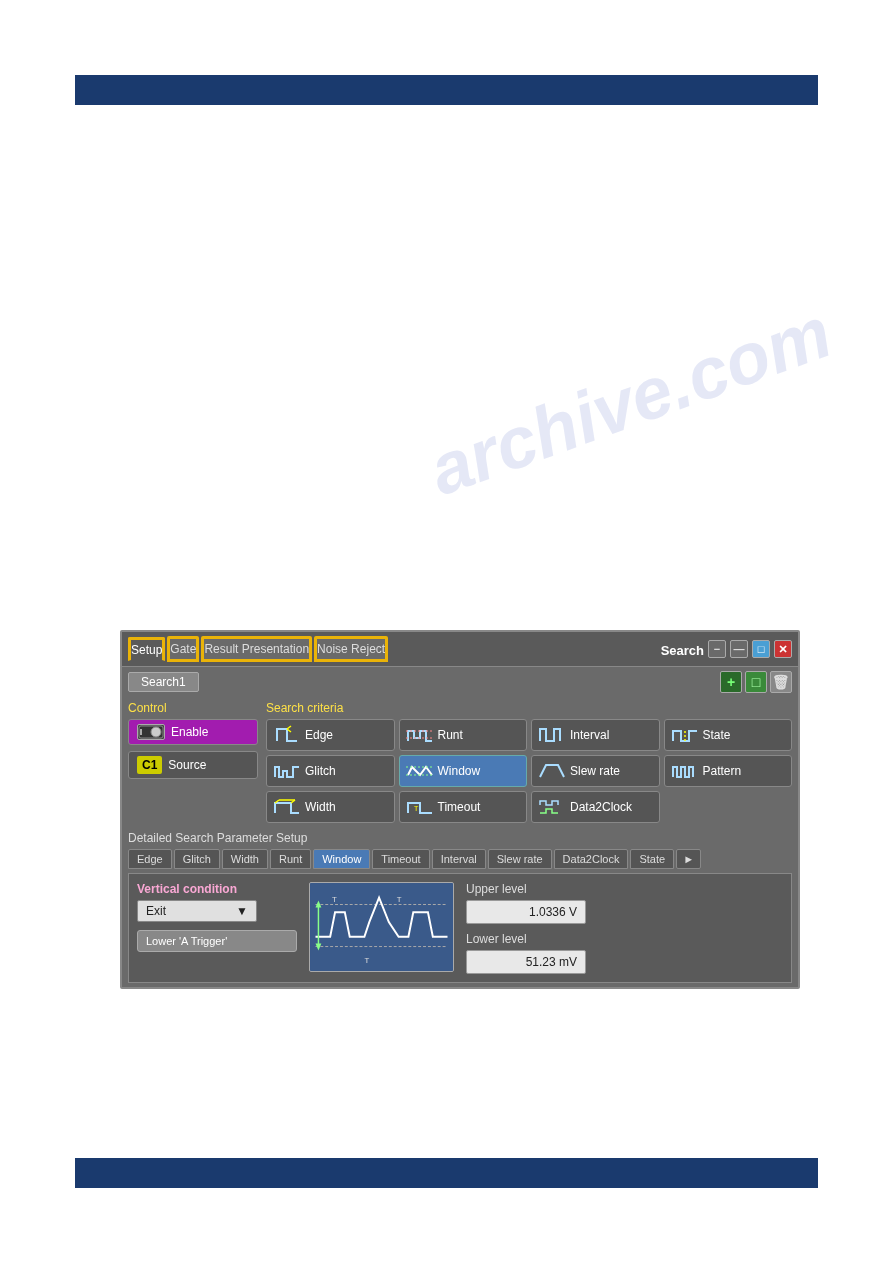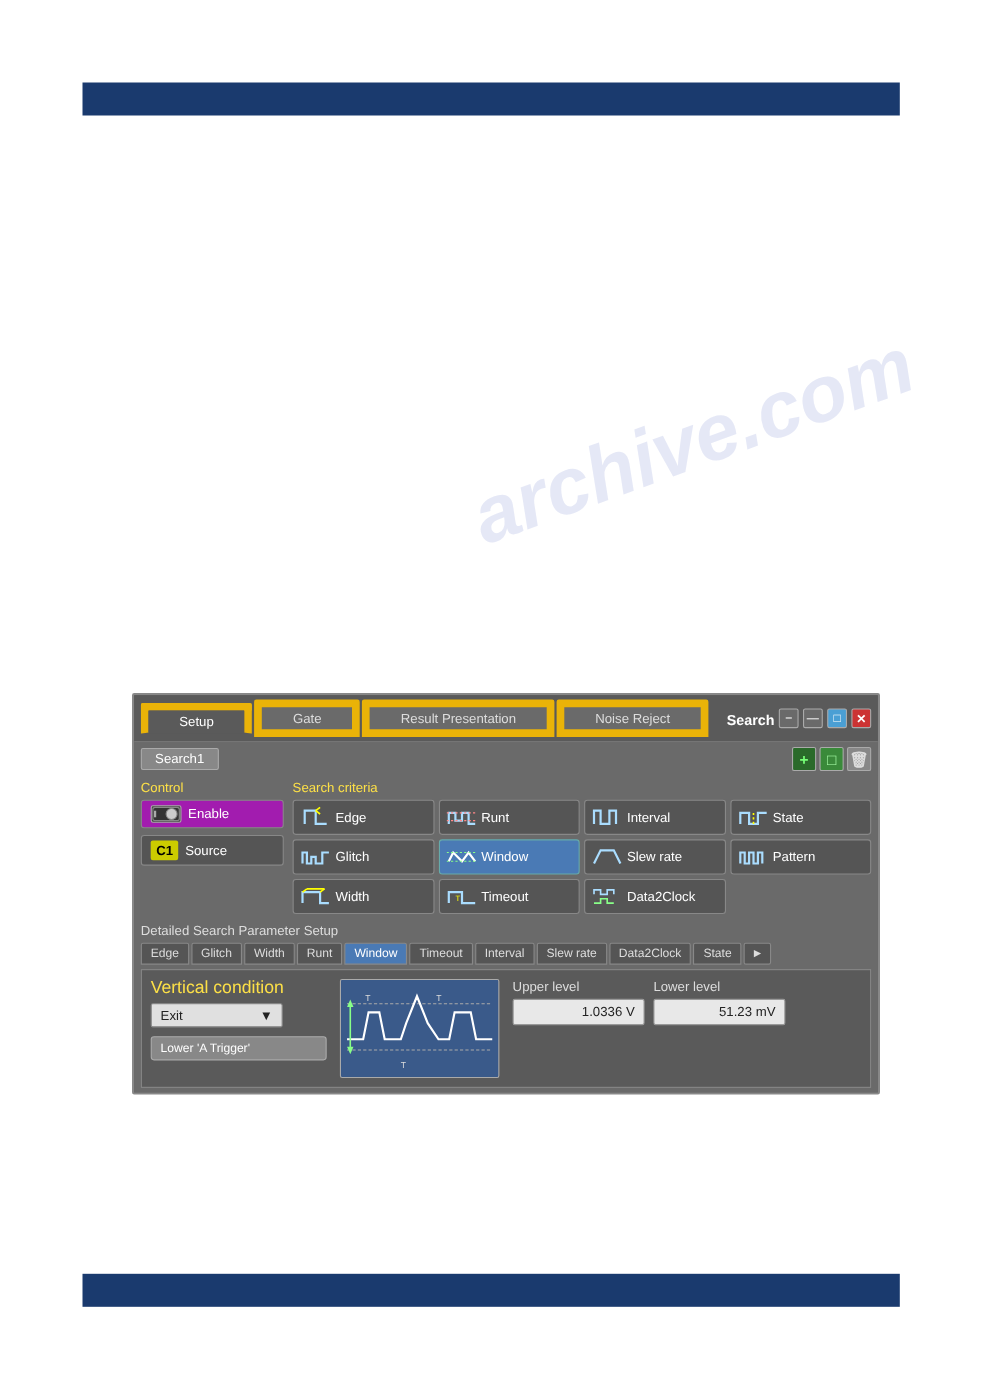--- a/index.html
+++ b/index.html
@@ -62,24 +62,24 @@
       border-bottom: 1px solid #888;
     }
 
     .dialog-tabs {
       display: flex;
       align-items: center;
       gap: 2px;
     }
 
     .dialog-tab {
-      padding: 3px 28px;
+      padding: 3px 0;
       background: #6a6a6a;
       color: #ddd;
-      border: 7px solid #eab308;
+      border: 3px solid #eab308;
       border-radius: 2px 2px 0 0;
       cursor: pointer;
       font-size: 12px;
     }
 
     .dialog-tab.active {
       background: #5a5a5a;
       color: #fff;
       border-bottom: 1px solid #5a5a5a;
     }
@@ -318,23 +318,24 @@
       display: flex;
       gap: 12px;
       align-items: flex-start;
     }
 
     .vertical-condition {
       width: 160px;
     }
 
     .vc-label {
-      color: #fde047;
-      font-size: 16px;
+      color: #f9a8d4;
+      font-size: 12px;
       margin-bottom: 4px;
+      font-weight: bold;
     }
 
     .vc-dropdown {
       background: #e0e0e0;
       border: 1px solid #888;
       border-radius: 2px;
       padding: 3px 8px;
       font-size: 12px;
       color: #222;
       width: 120px;
@@ -361,21 +362,21 @@
       height: 90px;
       background: #3a5a8a;
       border: 1px solid #aaa;
       border-radius: 2px;
       position: relative;
       overflow: hidden;
     }
 
     .levels-section {
       display: flex;
-      flex-direction: row;
+      flex-direction: column;
       gap: 8px;
     }
 
     .level-group {}
 
     .level-label {
       color: #ddd;
       font-size: 12px;
       margin-bottom: 4px;
     }

